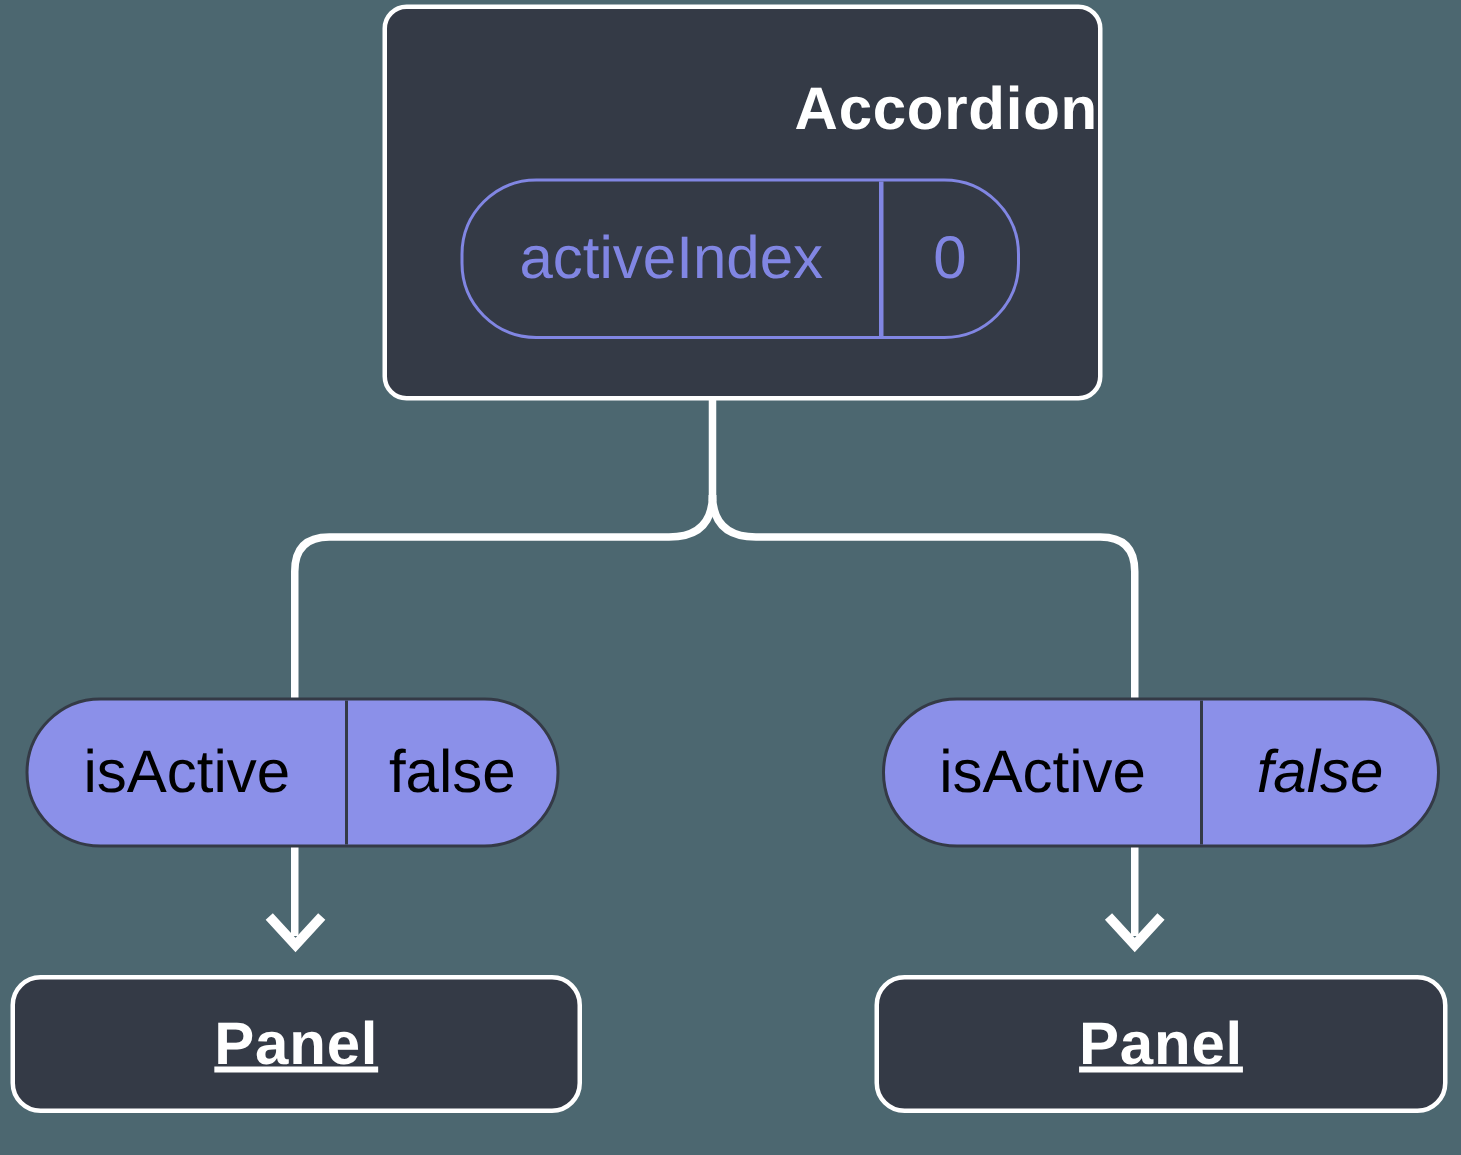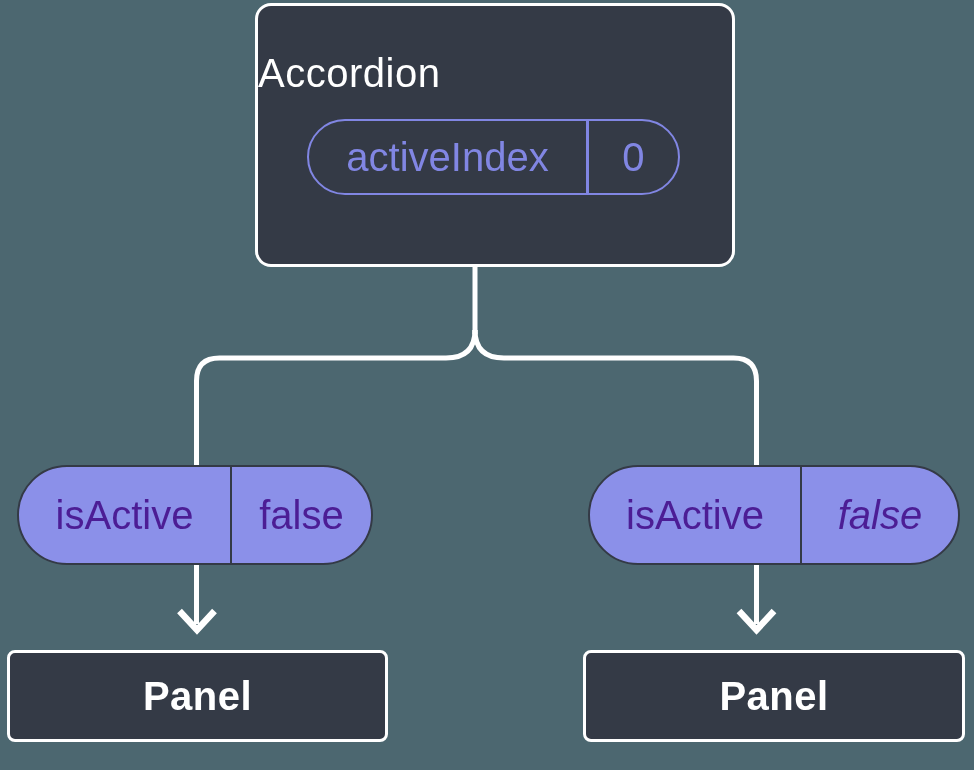--- a/index.html
+++ b/index.html
@@ -28,31 +28,31 @@
     z-index: 1;
   }
   .root-node {
     left: 255px; top: 3px;
     width: 480px; height: 264px;
     border-radius: 16px;
   }
   .root-title {
     position: absolute;
     left: 0; right: 0; top: 47px;
-    text-align: left;
+    text-align: right;
     color: #FFFFFF;
     font-size: 40px;
     line-height: 40px;
-    font-weight: 400;
+    font-weight: 700;
     letter-spacing: 0.5px;
   }
   .state-pill {
     position: absolute;
     left: 49px; top: 113px;
-    width: 373px; height: 76px;
+    width: 373px; height: 107px;
     box-sizing: border-box;
     border: 2.5px solid #8186E3;
     border-radius: 50.5px;
     display: flex;
     align-items: stretch;
     color: #8186E3;
     font-size: 40px;
   }
   .state-pill .cell {
     display: flex;
@@ -68,21 +68,21 @@
   .prop-pill {
     position: absolute;
     top: 465px;
     height: 100px;
     box-sizing: border-box;
     background: #8B90E9;
     border: 2px solid #343A46;
     border-radius: 50px;
     display: flex;
     align-items: stretch;
-    color: #4c1d95;
+    color: #000000;
     font-size: 40px;
     z-index: 1;
   }
   .prop-pill .cell {
     display: flex;
     align-items: center;
     justify-content: center;
   }
   .prop-pill .divider {
     width: 2px;
@@ -90,28 +90,29 @@
   }
   .prop-pill.left { left: 17px; width: 356px; }
   .prop-pill.left .cell.key { width: 211px; }
   .prop-pill.left .cell.val { flex: 1; }
   .prop-pill.right { left: 588px; width: 372px; }
   .prop-pill.right .cell.key { width: 210px; }
   .prop-pill.right .cell.val { flex: 1; font-style: italic; }
   .panel-node {
     top: 650px;
     height: 92px;
-    border-radius: 8px;
+    border-radius: 20px;
     display: flex;
     align-items: center;
     justify-content: center;
     color: #FFFFFF;
     font-size: 40px;
     font-weight: 600;
     letter-spacing: 0.5px;
+    text-decoration: underline;
   }
   .panel-node.left { left: 7px; width: 381px; }
   .panel-node.right { left: 583px; width: 382px; }
 </style>
 </head>
 <body>
 
 <div class="canvas">
 
   <svg class="connector-layer" width="974" height="770" viewBox="0 0 974 770" fill="none" xmlns="http://www.w3.org/2000/svg">

